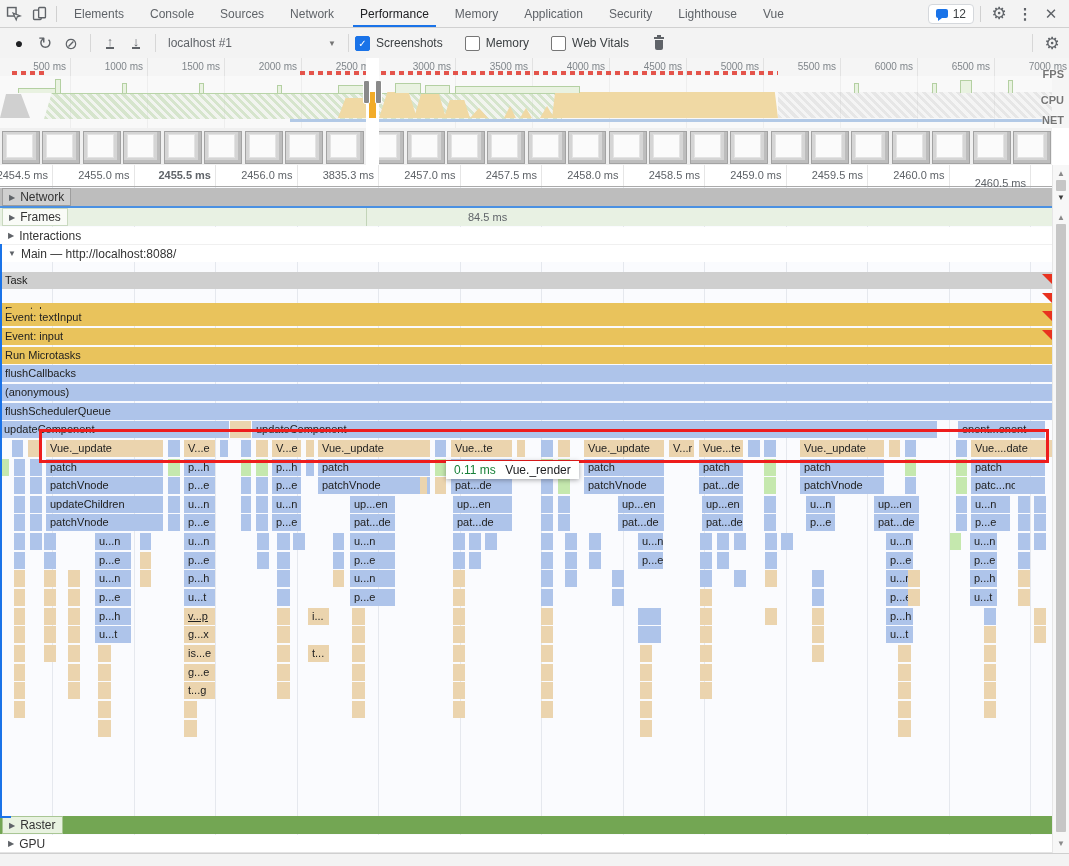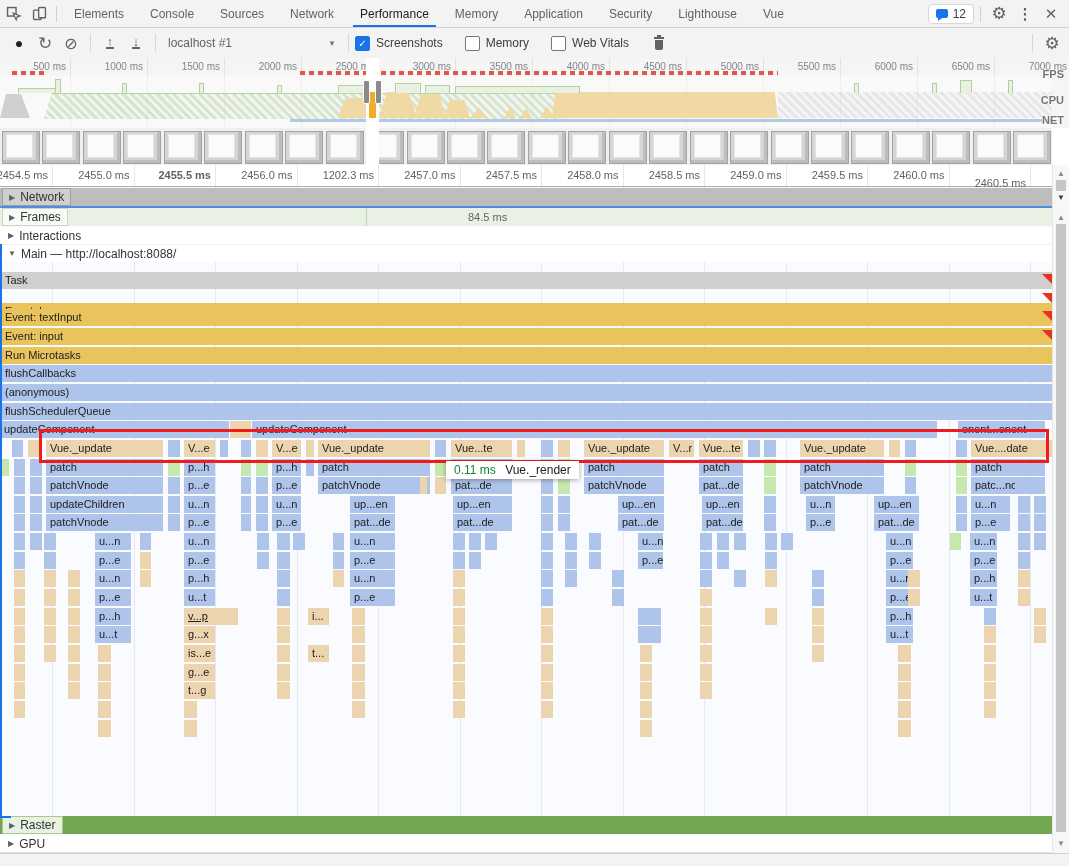--- a/index.html
+++ b/index.html
@@ -359,21 +359,21 @@
   <div id="ruler">
       <div class="r-tick" style="left: 52px;"></div>
       <div class="r-label" style="left: 52px;">2454.5 ms</div>
       <div class="r-tick" style="left: 133.5px;"></div>
       <div class="r-label" style="left: 133.5px;">2455.0 ms</div>
       <div class="r-tick" style="left: 215px;"></div>
       <div class="r-label" style="left: 215px; font-weight: bold;">2455.5 ms</div>
       <div class="r-tick" style="left: 296.5px;"></div>
       <div class="r-label" style="left: 296.5px;">2456.0 ms</div>
       <div class="r-tick" style="left: 378px;"></div>
-      <div class="r-label" style="left: 378px;">1202.3 ms</div>
+      <div class="r-label" style="left: 378px;">3835.3 ms</div>
       <div class="r-tick" style="left: 459.5px;"></div>
       <div class="r-label" style="left: 459.5px;">2457.0 ms</div>
       <div class="r-tick" style="left: 541px;"></div>
       <div class="r-label" style="left: 541px;">2457.5 ms</div>
       <div class="r-tick" style="left: 622.5px;"></div>
       <div class="r-label" style="left: 622.5px;">2458.0 ms</div>
       <div class="r-tick" style="left: 704px;"></div>
       <div class="r-label" style="left: 704px;">2458.5 ms</div>
       <div class="r-tick" style="left: 785.5px;"></div>
       <div class="r-label" style="left: 785.5px;">2459.0 ms</div>
@@ -646,21 +646,21 @@
         <div class="bar c-tan" style="left: 700px; top: 402.05px; width: 12px;"></div>
         <div class="bar c-blue" style="left: 812px; top: 402.05px; width: 12px;"></div>
         <div class="bar c-blue" style="left: 886px; top: 402.05px; width: 27px;">p...e</div>
         <div class="bar c-tan" style="left: 908px; top: 402.05px; width: 12px;"></div>
         <div class="bar c-blue" style="left: 970px; top: 402.05px; width: 27px;">u...t</div>
         <div class="bar c-tan" style="left: 1018px; top: 402.05px; width: 12px;"></div>
         <div class="bar c-tan" style="left: 14px; top: 420.7px; width: 11px;"></div>
         <div class="bar c-tan" style="left: 44px; top: 420.7px; width: 12px;"></div>
         <div class="bar c-tan" style="left: 68px; top: 420.7px; width: 12px;"></div>
         <div class="bar c-blue" style="left: 95px; top: 420.7px; width: 36px;">p...h</div>
-        <div class="bar c-tan" style="left: 184px; top: 420.7px; width: 54px; text-decoration: underline;">v...p</div>
+        <div class="bar c-tan" style="left: 184px; top: 420.7px; width: 31px; text-decoration: underline;">v...p</div>
         <div class="bar c-tan" style="left: 277px; top: 420.7px; width: 13px;"></div>
         <div class="bar c-tan" style="left: 308px; top: 420.7px; width: 21px;">i...</div>
         <div class="bar c-tan" style="left: 352px; top: 420.7px; width: 13px;"></div>
         <div class="bar c-tan" style="left: 453px; top: 420.7px; width: 12px;"></div>
         <div class="bar c-tan" style="left: 541px; top: 420.7px; width: 12px;"></div>
         <div class="bar c-blue" style="left: 638px; top: 420.7px; width: 23px;"></div>
         <div class="bar c-tan" style="left: 700px; top: 420.7px; width: 12px;"></div>
         <div class="bar c-tan" style="left: 765px; top: 420.7px; width: 12px;"></div>
         <div class="bar c-tan" style="left: 812px; top: 420.7px; width: 12px;"></div>
         <div class="bar c-blue" style="left: 886px; top: 420.7px; width: 27px;">p...h</div>

